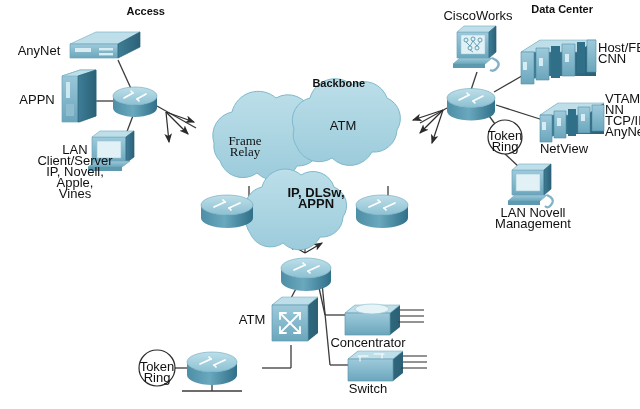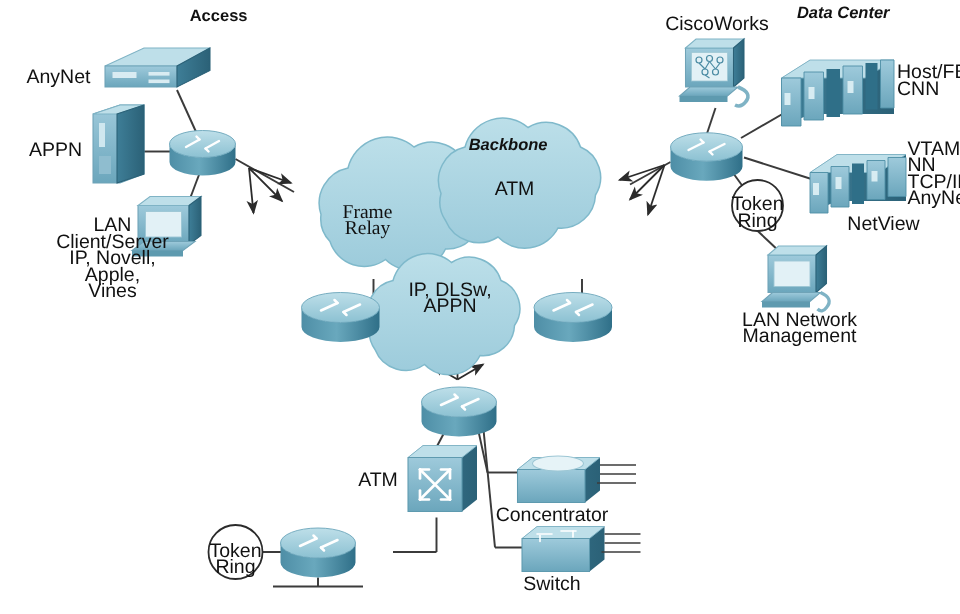--- a/index.html
+++ b/index.html
@@ -315,47 +315,47 @@
     </g>
     <g stroke="#3b3b3b" stroke-width="1.1">
       <line x1="403" y1="356" x2="427" y2="356"></line>
       <line x1="403" y1="362" x2="427" y2="362"></line>
       <line x1="401" y1="368" x2="427" y2="368"></line>
     </g>
   </g>
 </svg>
 
 <div class="lbl bold" style="left:55px;top:6px;width:110px;">Access</div>
-<div class="lbl bold" style="left:255px;top:92px;width:110px;font-style:italic;">Backbone</div>
-<div class="lbl bold" style="left:483px;top:4px;width:110px;font-style:italic;">Data Center</div>
+<div class="lbl bold" style="left:255px;top:78px;width:110px;">Backbone</div>
+<div class="lbl bold" style="left:483px;top:4px;width:110px;">Data Center</div>
 
 <div class="lbl" style="left:14px;top:45px;width:50px;">AnyNet</div>
 <div class="lbl" style="left:12px;top:94px;width:50px;">APPN</div>
 <div class="lbl" style="left:0px;top:144px;width:92px;margin-left:29px;">LAN Client/Server
 IP, Novell,
 Apple,
 Vines</div>
 
 <div class="lbl" style="left:220px;top:135px;width:50px;font-family:Liberation Serif, serif;">Frame
 Relay</div>
 <div class="lbl" style="left:323px;top:120px;width:40px;">ATM</div>
-<div class="lbl" style="left:268px;top:187px;width:64px;">IP, DLSw,
+<div class="lbl" style="left:284px;top:187px;width:64px;font-weight:bold;">IP, DLSw,
 APPN</div>
 
 <div class="lbl" style="left:443px;top:10px;width:70px;">CiscoWorks</div>
 <div class="lbl left" style="left:598px;top:42px;width:44px;">Host/FEP
 CNN</div>
 <div class="lbl left" style="left:605px;top:93px;width:40px;">VTAM
 NN
 TCP/IP
 AnyNet</div>
-<div class="lbl" style="left:560px;top:143px;width:58px;">NetView</div>
+<div class="lbl" style="left:535px;top:143px;width:58px;">NetView</div>
 <div class="lbl" style="left:487px;top:130px;width:36px;">Token
 Ring</div>
-<div class="lbl" style="left:493px;top:207px;width:80px;">LAN Network
+<div class="lbl" style="left:493px;top:207px;width:80px;">LAN Novell
 Management</div>
 
 <div class="lbl" style="left:234px;top:314px;width:36px;">ATM</div>
 <div class="lbl" style="left:139px;top:361px;width:36px;">Token
 Ring</div>
 <div class="lbl" style="left:330px;top:337px;width:76px;">Concentrator</div>
 <div class="lbl" style="left:340px;top:383px;width:56px;">Switch</div>
 
 </div>
 

